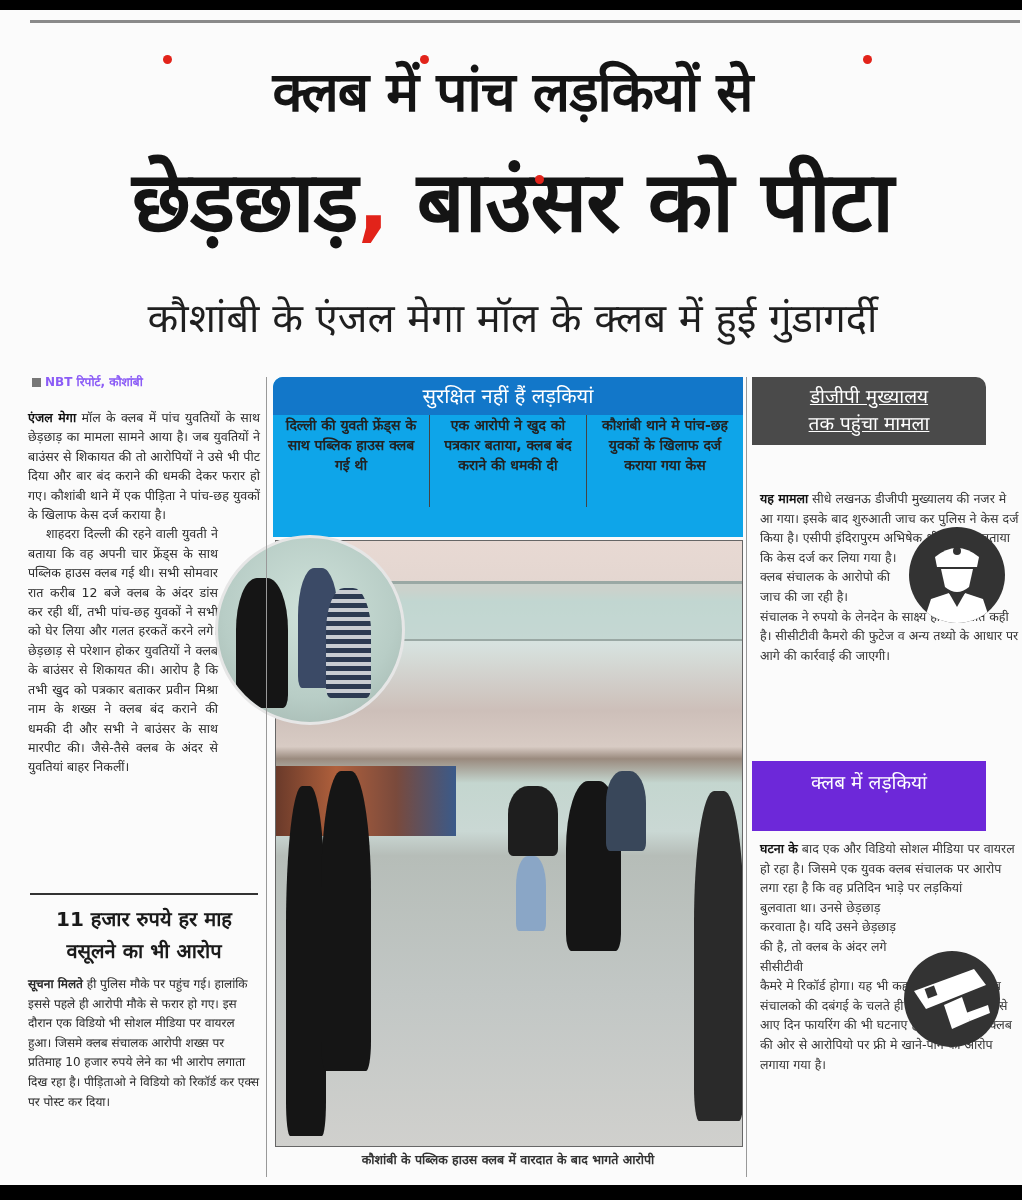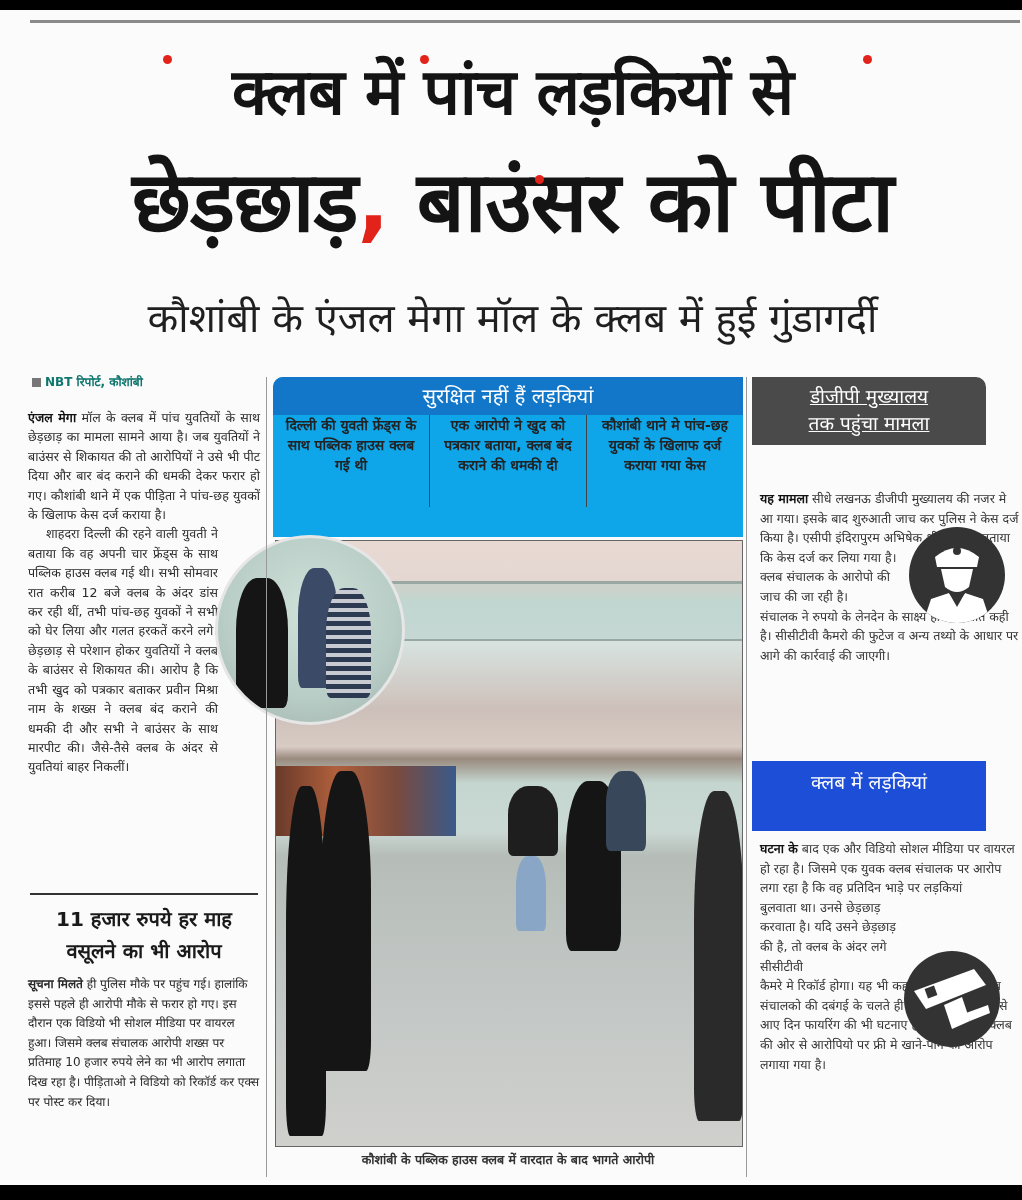--- a/index.html
+++ b/index.html
@@ -3,25 +3,25 @@
 <meta charset="utf-8">
 <style>
   * { box-sizing: border-box; margin: 0; padding: 0; }
   html, body { width: 1022px; height: 1200px; background: #000; overflow: hidden; }
   body { font-family: "DejaVu Sans", sans-serif; color: #1a1a1a; }
   .page { position: absolute; left: 0; top: 10px; width: 1022px; height: 1175px; background: #fbfbfb; }
   .topbar { position: absolute; left: 0; top: 0; width: 1022px; height: 10px; background: #000; }
   .botbar { position: absolute; left: 0; top: 1185px; width: 1022px; height: 15px; background: #000; }
   .rule { position: absolute; left: 30px; top: 10px; width: 990px; height: 3px; background: #8a8a8a; }
   .headline { position: absolute; left: 20px; width: 985px; text-align: center; font-weight: bold; color: #141414; letter-spacing: -1px; }
-  .h1 { top: 30px; font-size: 64px; line-height: 105px; }
+  .h1 { top: 30px; font-size: 55px; line-height: 105px; }
   .h2 { top: 140px; font-size: 84px; line-height: 105px; }
   .h2 .comma { color: #e2231a; }
   .subhead { position: absolute; left: 20px; top: 280px; width: 985px; text-align: center; font-size: 40px; line-height: 56px; color: #1f1f1f; }
-  .byline { position: absolute; left: 32px; top: 363px; font-size: 12px; font-weight: bold; color: #0f766e; }
+  .byline { position: absolute; left: 32px; top: 363px; font-size: 12px; font-weight: bold; color: #8b5cf6; }
   .byline .sq { display: inline-block; width: 9px; height: 9px; background: #777; margin-right: 4px; vertical-align: -1px; }
   .col-left { position: absolute; left: 28px; top: 398px; width: 232px; font-size: 12.5px; line-height: 19.4px; color: #2a2a2a; text-align: justify; }
   .col-left b { color: #111; }
   .left-rule { position: absolute; left: 30px; top: 883px; width: 228px; height: 2px; background: #333; }
   .left-sub { position: absolute; left: 30px; top: 893px; width: 228px; text-align: center; font-size: 20px; line-height: 32px; font-weight: bold; color: #1a1a1a; }
   .col-left2 { position: absolute; left: 28px; top: 965px; width: 232px; font-size: 12px; line-height: 19.6px; color: #2a2a2a; }
   .center { position: absolute; left: 273px; top: 367px; width: 470px; height: 800px; }
   .safe-box { position: absolute; left: 0; top: 0; width: 470px; height: 160px; background: #0ea5e9; border-top-left-radius: 10px; }
   .safe-title { height: 38px; background: #1277c9; color: #fff; font-size: 20px; line-height: 38px; text-align: center; border-top-left-radius: 10px; }
   .safe-cols { display: flex; height: 122px; }
@@ -32,21 +32,21 @@
   .mural { position: absolute; left: 0; top: 225px; width: 180px; height: 70px; background: linear-gradient(90deg,#6a3a2a,#b0603c,#7a4a3c,#3a5a8a); }
   .person { position: absolute; background: #151515; border-radius: 40% 40% 10% 10%; }
   .inset-circle { position: absolute; left: 215px; top: 525px; width: 190px; height: 190px; border-radius: 50%; background: radial-gradient(circle at 50% 40%, #cfe2da 0%, #b8cdc6 60%, #9fb2ab 100%); border: 3px solid #e6e6e6; overflow: hidden; }
   .caption { position: absolute; left: 0; top: 772px; width: 470px; text-align: center; font-size: 12.5px; font-weight: bold; color: #333; line-height: 22px; }
   .right { position: absolute; left: 752px; top: 367px; width: 268px; }
   .dgp-box { position: absolute; left: 0; top: 0; width: 234px; height: 68px; background: #4a4a4a; color: #fff; text-align: center; font-size: 19px; line-height: 27px; padding-top: 6px; border-top-right-radius: 10px; text-decoration: underline; }
   .dgp-text { position: absolute; left: 8px; top: 78px; width: 260px; font-size: 12.5px; line-height: 19.6px; color: #333; margin-top: 34px; }
   .dgp-text b { color: #111; }
   .dgp-line-short { display: block; width: 150px; }
   .icon-police { position: absolute; left: 157px; top: 150px; width: 96px; height: 96px; border-radius: 50%; background: #333; overflow: hidden; }
-  .club-box { position: absolute; left: 0; top: 384px; width: 234px; height: 70px; background: #1d4ed8; color: #fff; text-align: center; font-size: 19px; line-height: 27px; padding-top: 8px; }
+  .club-box { position: absolute; left: 0; top: 384px; width: 234px; height: 70px; background: #6d28d9; color: #fff; text-align: center; font-size: 19px; line-height: 27px; padding-top: 8px; }
   .club-text { position: absolute; left: 8px; top: 462px; width: 260px; font-size: 12.5px; line-height: 19.6px; color: #333; }
   .club-text b { color: #111; }
   .icon-cctv { position: absolute; left: 152px; top: 574px; width: 96px; height: 96px; border-radius: 50%; background: #333; overflow: hidden; }
   .divider-v { position: absolute; top: 367px; width: 1px; background: #999; }
   .redot { position: absolute; width: 9px; height: 9px; border-radius: 50%; background: #e2231a; }
 </style>
 </head>
 <body>
 
 <div class="topbar"></div>

